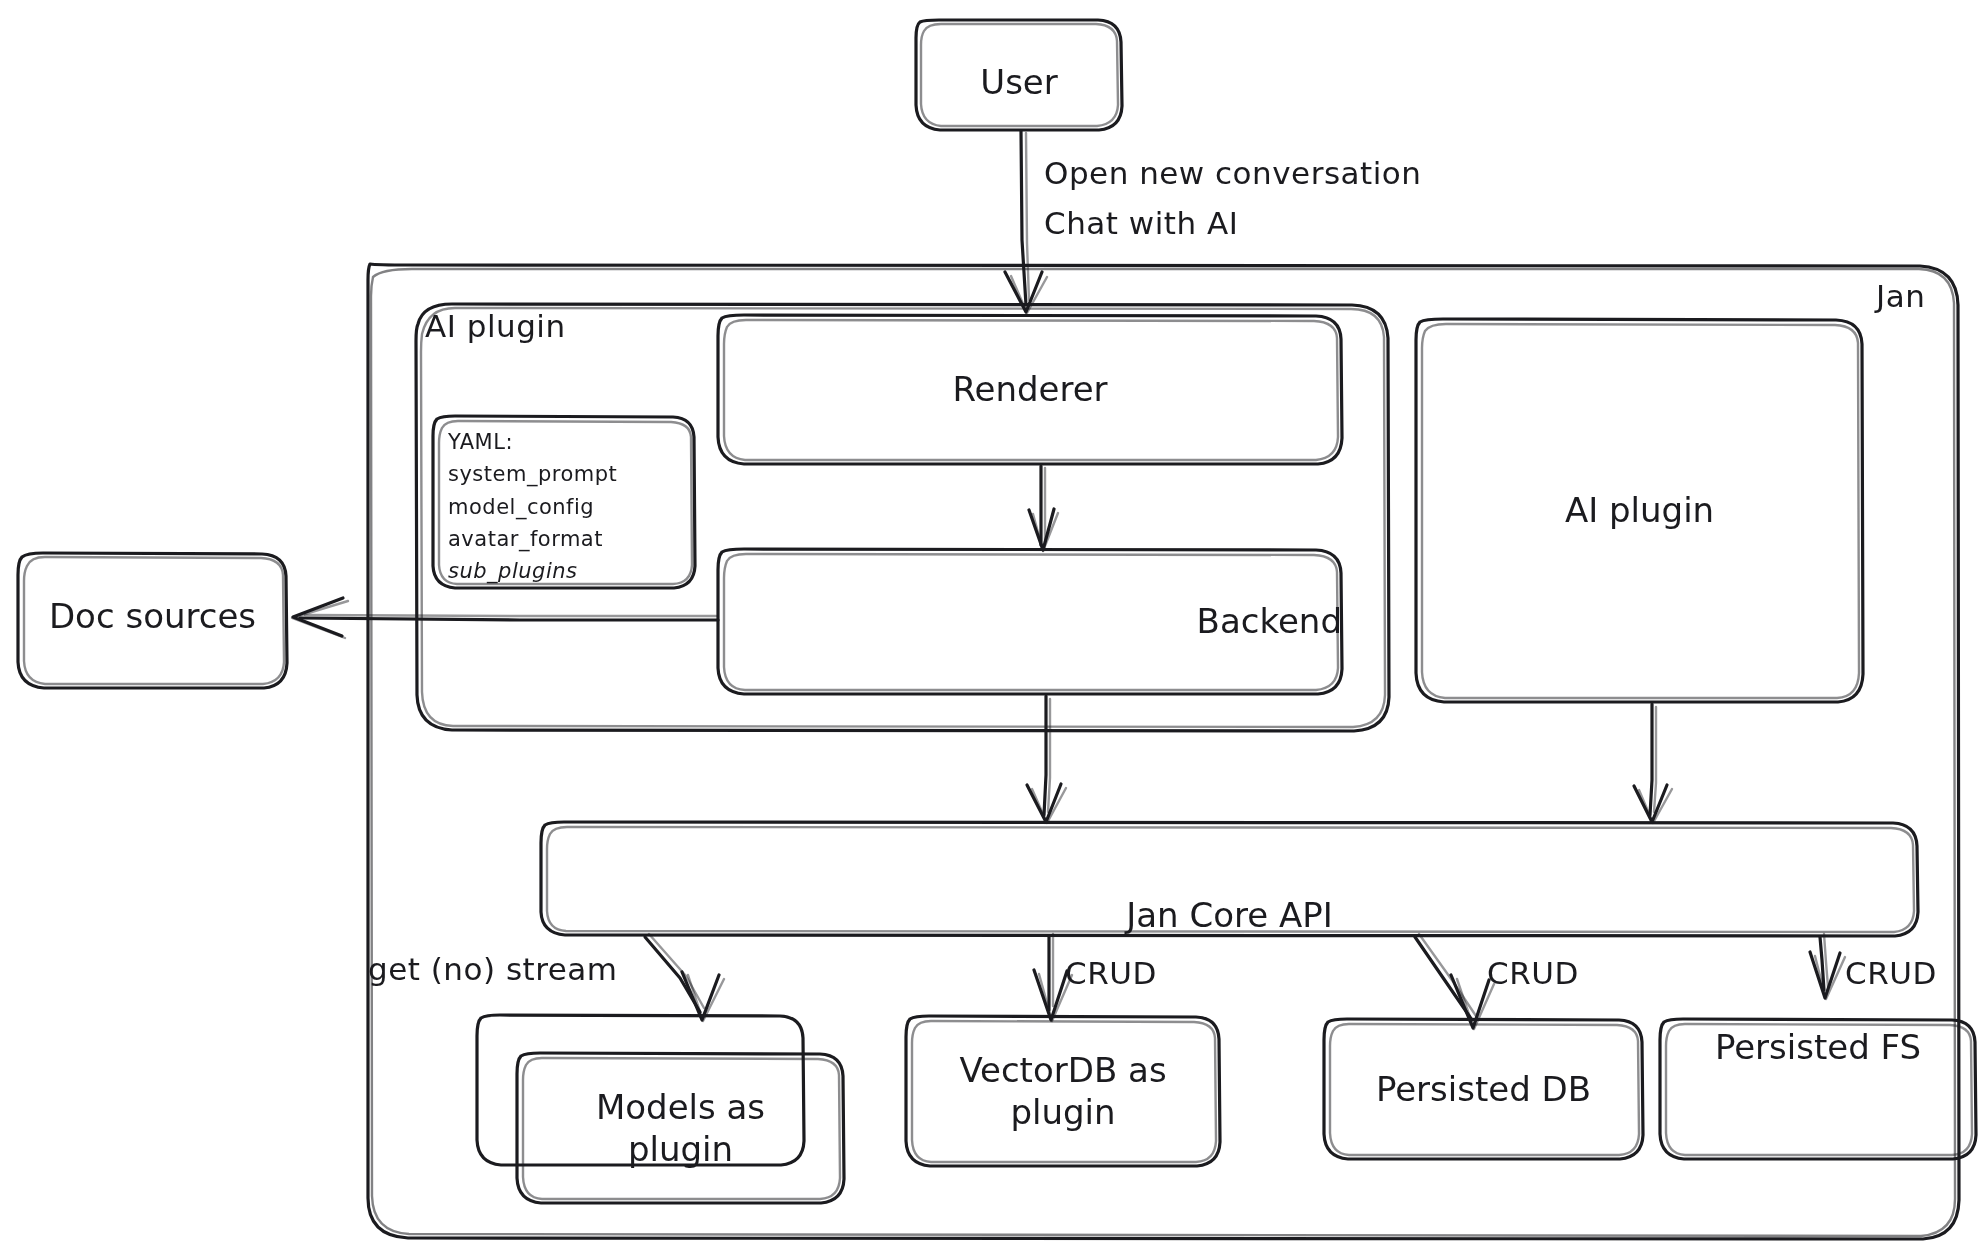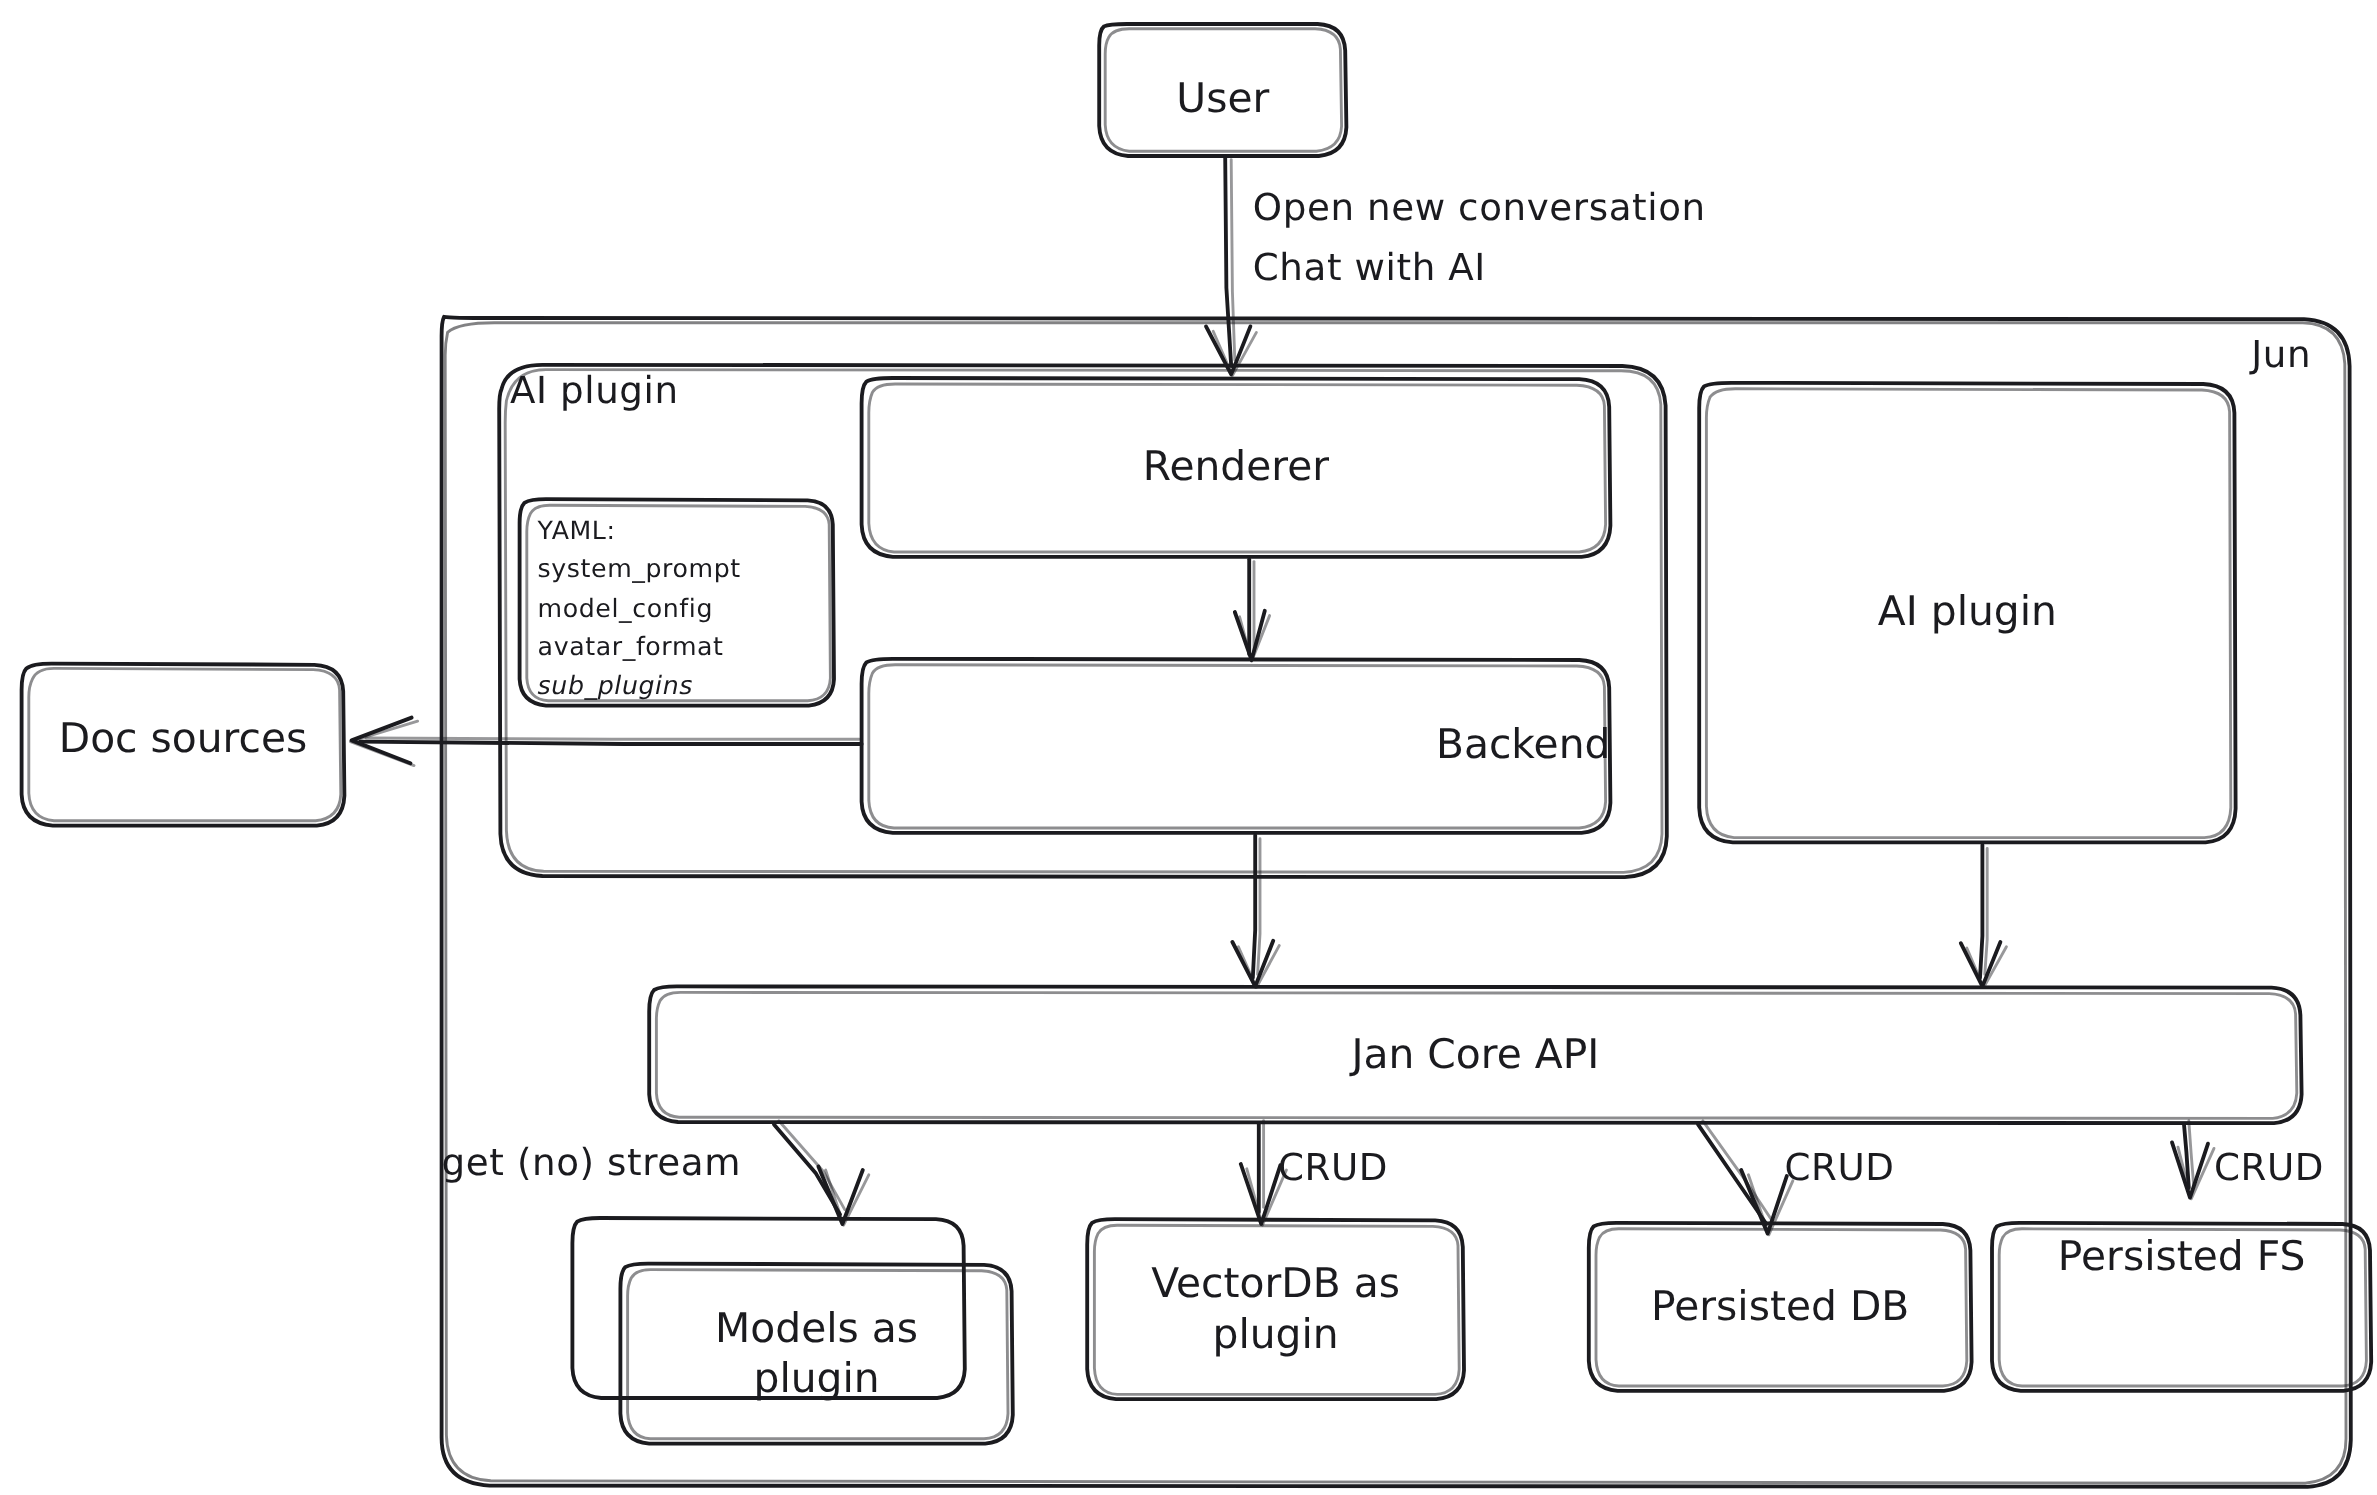--- a/index.html
+++ b/index.html
@@ -194,21 +194,21 @@
   <g>
     <path class="sk sk2" d="M 1664 1022 Q 1660 1026 1660 1040 L 1660 1134 Q 1661 1157 1684 1159 L 1953 1159 Q 1975 1157 1976 1135 L 1975 1042 Q 1974 1021 1952 1020 L 1683 1019 Q 1669 1019 1664 1022 Z"></path>
     <path class="sk sk1" d="M 1669 1031 Q 1666 1037 1666 1046 L 1666 1133 Q 1667 1154 1685 1155 L 1952 1155 Q 1971 1154 1972 1134 L 1971 1041 Q 1970 1026 1950 1025 L 1685 1024 Q 1673 1024 1669 1031" opacity="0.5"></path>
   </g>
 </svg>
 
 <div class="box" style="left:916px; top:20px; width:206px; height:124px;">
   <div class="box-text">User</div>
 </div>
 
-<div class="lbl group-label" style="left:1876px; top:278px;">Jun</div>
+<div class="lbl group-label" style="left:1876px; top:278px;">Jan</div>
 
 <div class="lbl group-label" style="left:425px; top:308px;">AI plugin</div>
 
 <div class="lbl edge-label" style="left:1044px; top:155px;">Open new conversation</div>
 <div class="lbl edge-label" style="left:1044px; top:205px;text-align:center;">Chat with AI</div>
 
 <div class="box" style="left:718px; top:315px; width:624px; height:149px;">
   <div class="box-text">Renderer</div>
 </div>
 
@@ -217,21 +217,21 @@
 </div>
 
 <div class="box" style="left:1416px; top:319px; width:447px; height:383px;">
   <div class="box-text">AI plugin</div>
 </div>
 
 <div class="box" style="left:18px; top:553px; width:269px; height:127px;">
   <div class="box-text">Doc sources</div>
 </div>
 
-<div class="box" style="left:541px; top:822px; width:1377px; height:114px;">
+<div class="box" style="left:541px; top:822px; width:1377px; height:114px;align-items:flex-end;">
   <div class="box-text">Jan Core API</div>
 </div>
 
 <div style="position:absolute; left:448px; top:428px; width:240px;">
   <div class="lbl yaml-label" style="position:relative; left:0; top:0;">YAML:</div>
   <div class="lbl yaml-label" style="position:relative; left:0; top:4px;">system_prompt</div>
   <div class="lbl yaml-label" style="position:relative; left:0; top:8px;">model_config</div>
   <div class="lbl yaml-label" style="position:relative; left:0; top:12px;">avatar_format</div>
   <div class="lbl yaml-label" style="position:relative; left:0; top:16px;font-style:italic;">sub_plugins</div>
 </div>

